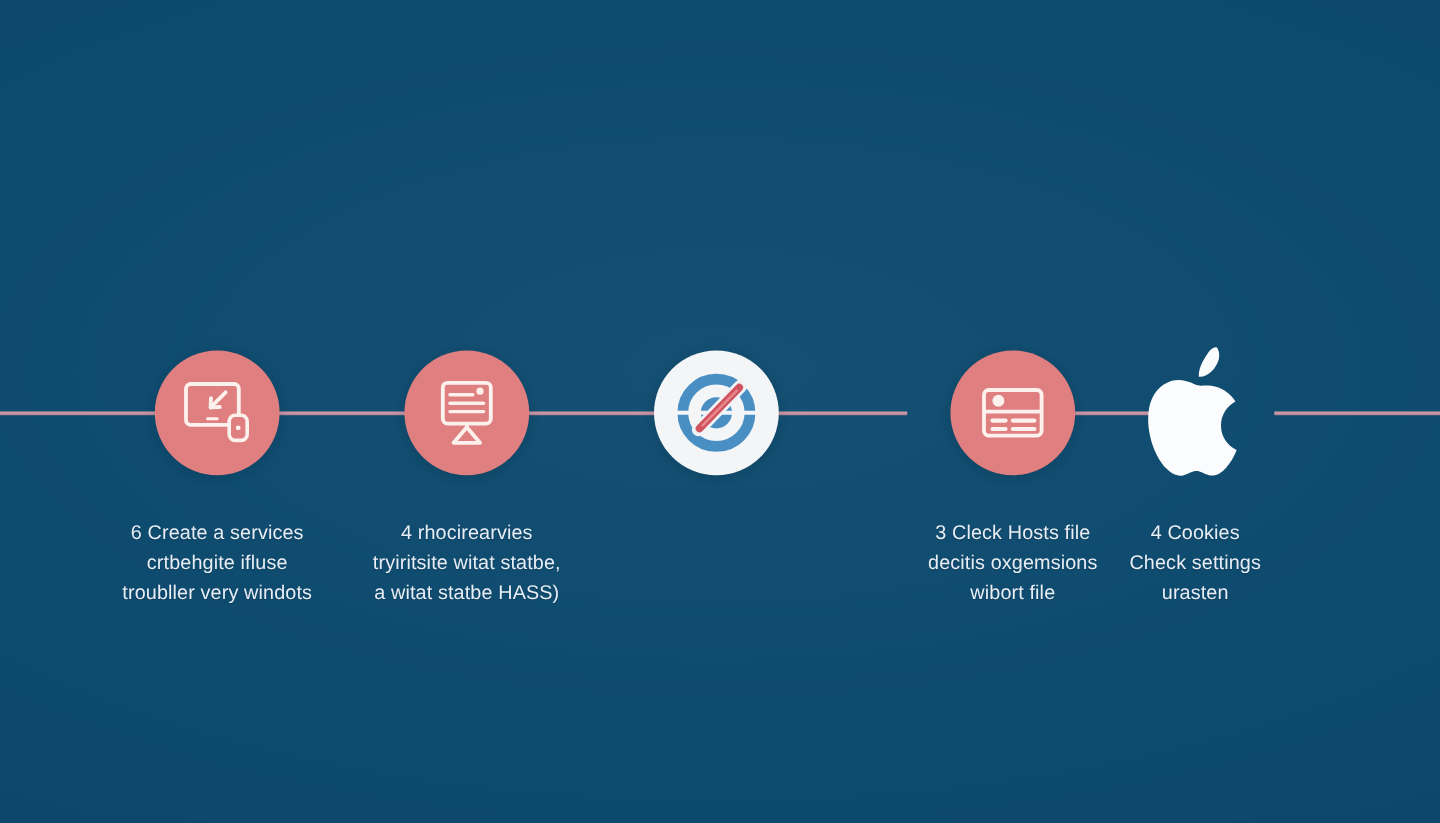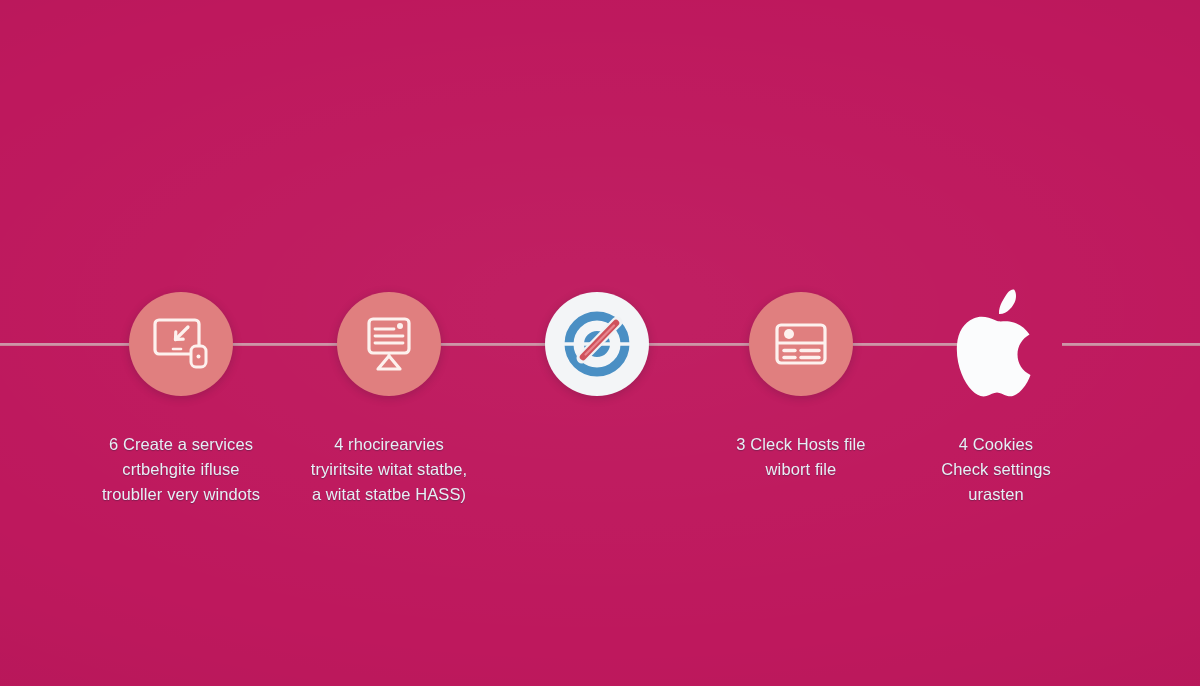--- a/index.html
+++ b/index.html
@@ -10,21 +10,21 @@
     width: 1200px;
     height: 686px;
     overflow: hidden;
     font-family: "Liberation Sans", sans-serif;
   }
 
   #infographic {
     position: relative;
     width: 1200px;
     height: 686px;
-    background: #be185d;
+    background: #0c4a6e;
     overflow: hidden;
   }
 
   
   #bg-texture {
     position: absolute;
     inset: 0;
     background:
       radial-gradient(ellipse 140% 110% at 50% 45%, rgba(255,255,255,0.035) 0%, rgba(0,0,0,0.0) 45%, rgba(0,0,0,0.10) 100%);
     pointer-events: none;
@@ -61,21 +61,21 @@
     top: 292px;
     width: 220px;
     margin-left: -110px;
     display: flex;
     flex-direction: column;
     align-items: center;
   }
   .node.n1 { left: 181px; }
   .node.n2 { left: 389px; }
   .node.n3 { left: 597px; }
-  .node.n4 { left: 801px; align-items: center; }
+  .node.n4 { left: 844px; align-items: center; }
   .node.n5 { left: 996px; }
 
   .node-badge {
     width: 104px;
     height: 104px;
     border-radius: 50%;
     display: flex;
     align-items: center;
     justify-content: center;
     position: relative;
@@ -173,20 +173,21 @@
         <line x1="7" y1="30" x2="55" y2="30" stroke="#fdf1ee" stroke-width="3"></line>
         <circle cx="19" cy="21" r="5" fill="#fdf1ee"></circle>
         <line x1="14" y1="37.5" x2="25" y2="37.5" stroke="#fdf1ee" stroke-width="3.4" stroke-linecap="round"></line>
         <line x1="31" y1="37.5" x2="49" y2="37.5" stroke="#fdf1ee" stroke-width="3.4" stroke-linecap="round"></line>
         <line x1="14" y1="44.5" x2="25" y2="44.5" stroke="#fdf1ee" stroke-width="3.4" stroke-linecap="round"></line>
         <line x1="31" y1="44.5" x2="49" y2="44.5" stroke="#fdf1ee" stroke-width="3.4" stroke-linecap="round"></line>
       </svg>
     </div>
     <div class="node-caption">
       <span class="caption-line">3 Cleck Hosts file</span>
+      <span class="caption-line">decitis oxgemsions</span>
       <span class="caption-line">wibort file</span>
     </div>
   </div>
 
   <div class="node n5">
     <div class="node-badge bare">
       <svg class="node-icon" width="104" height="110" viewBox="0 0 104 110">
         <path d="M63.5 4 C60.5 8.5 54.5 16.5 55.0 25.0 C63.0 25.5 69.5 17.5 71.5 11.0 C73.0 5.5 71.0 1.5 70.0 0.5 C68.0 0.0 65.5 1.5 63.5 4 Z" fill="#fbfcfd"></path>
         <path d="M52.0 31.5
                  C44.0 27.5 36.0 26.5 29.5 29.5

